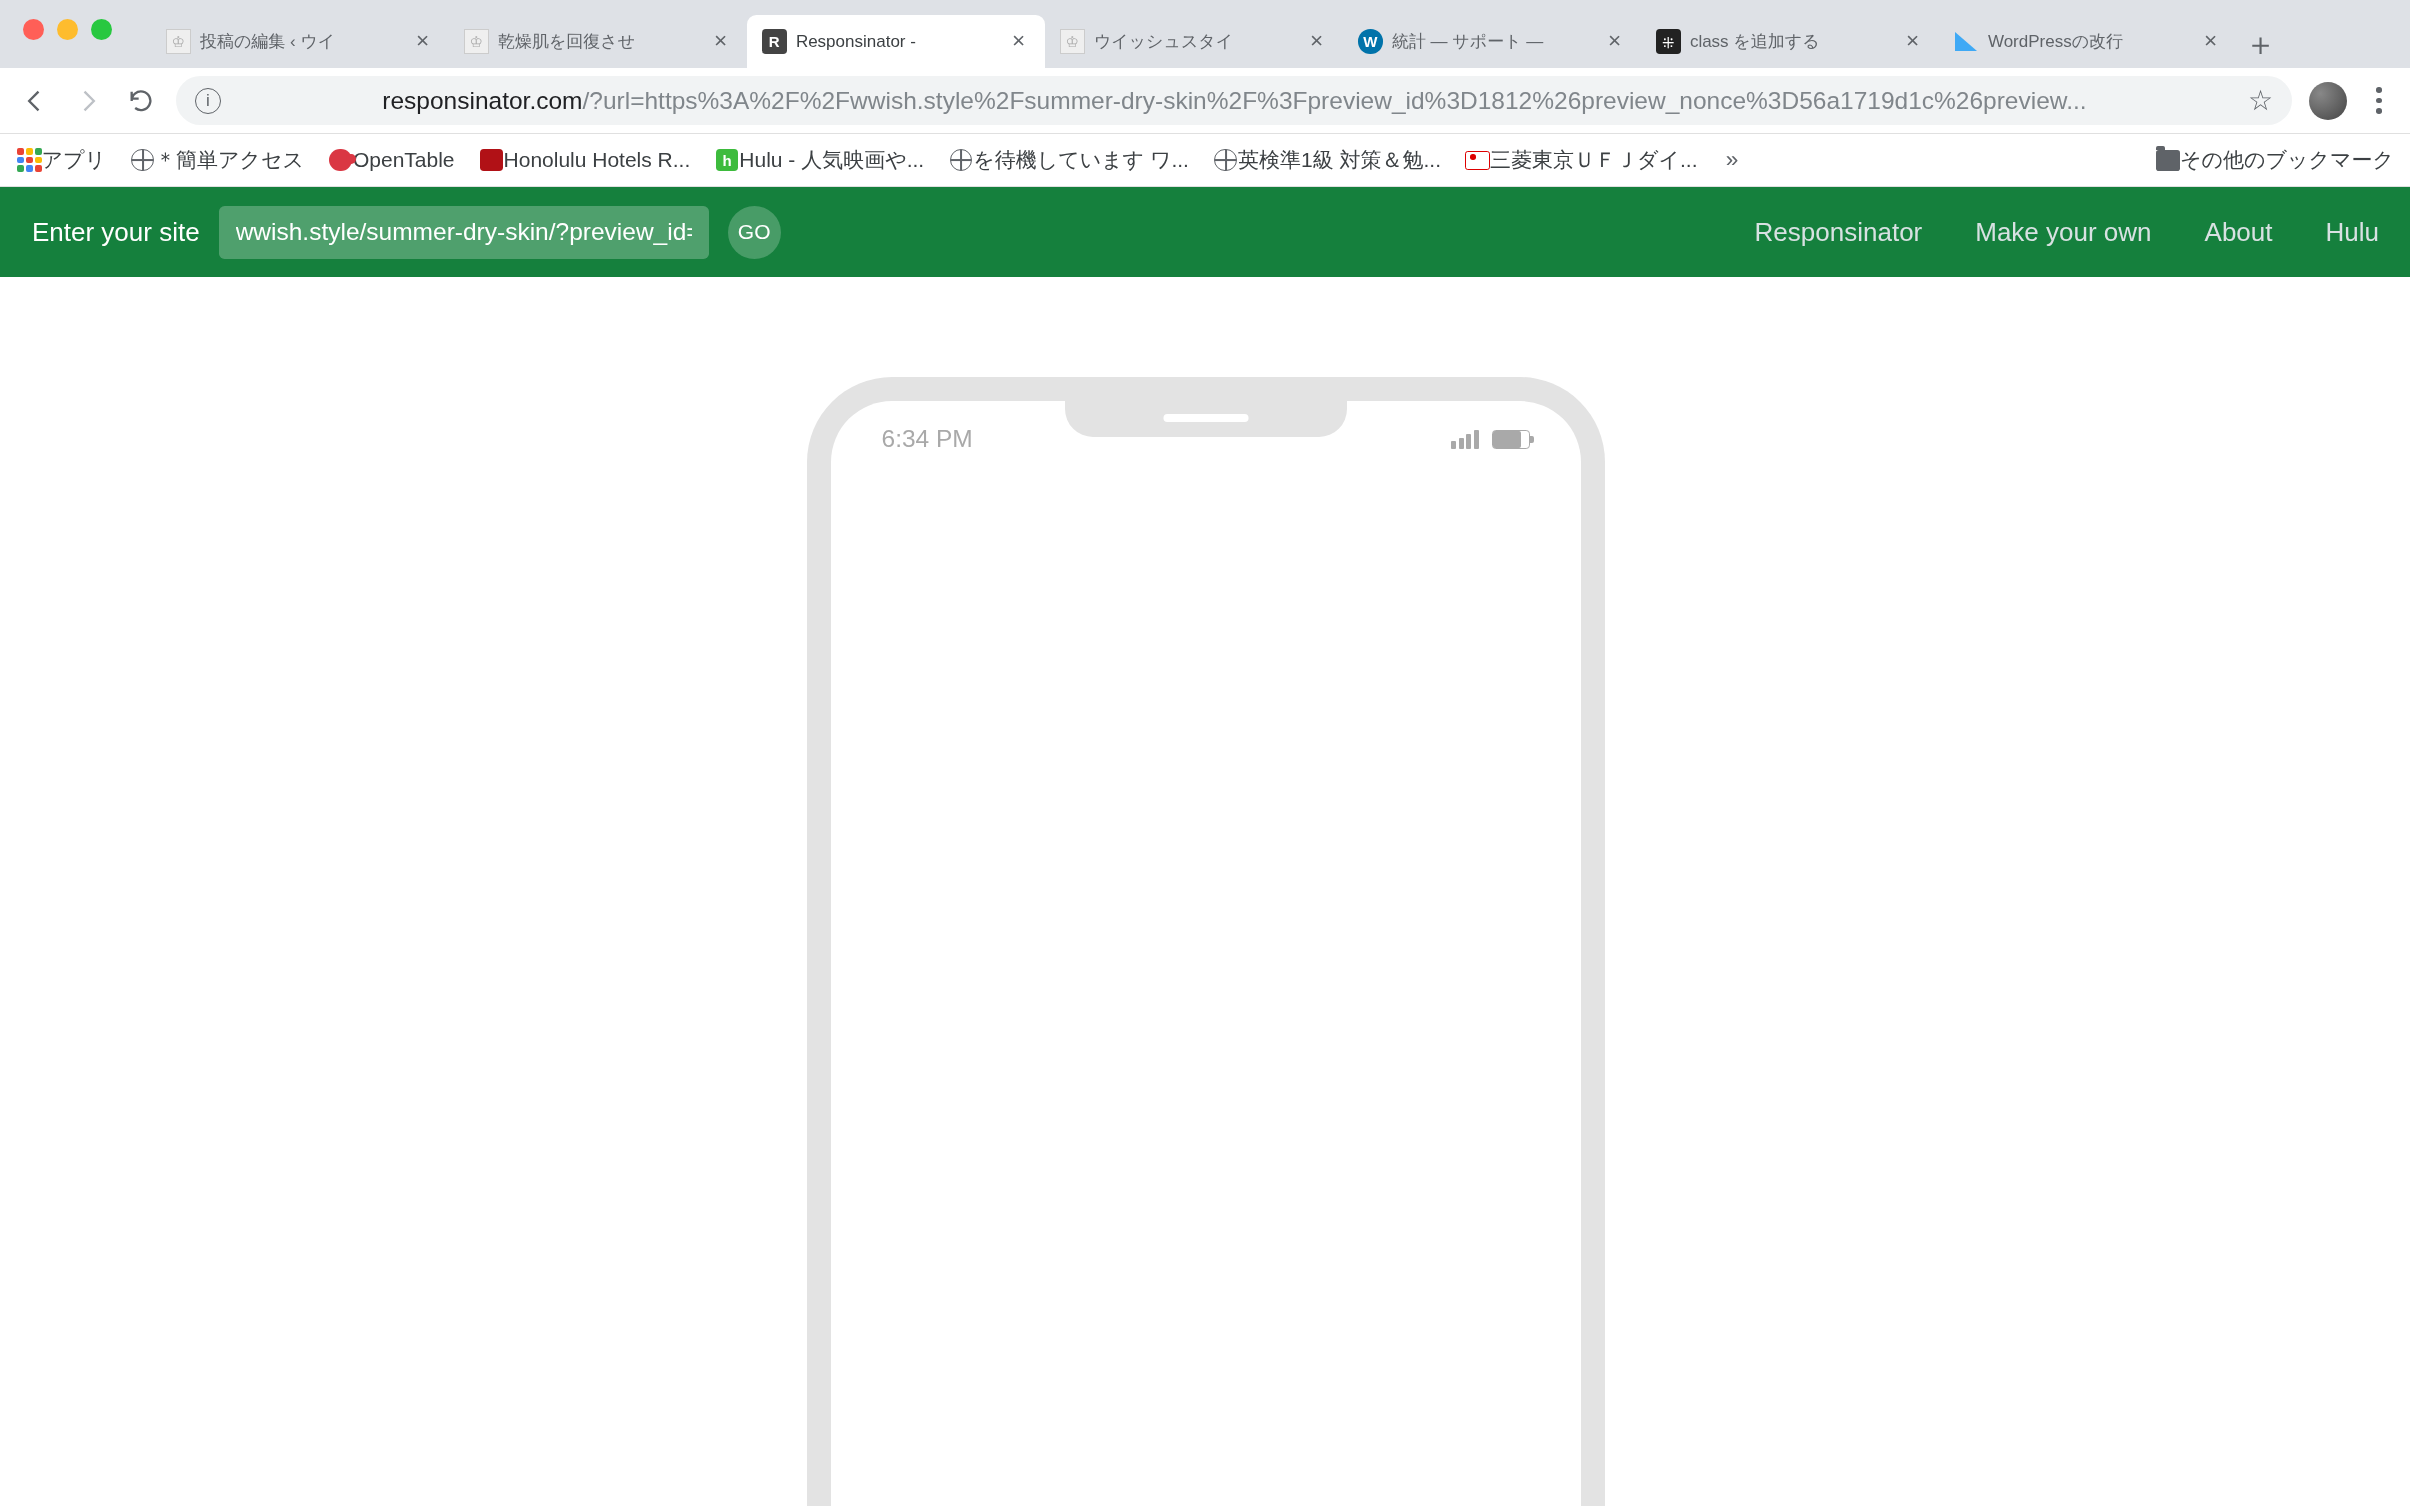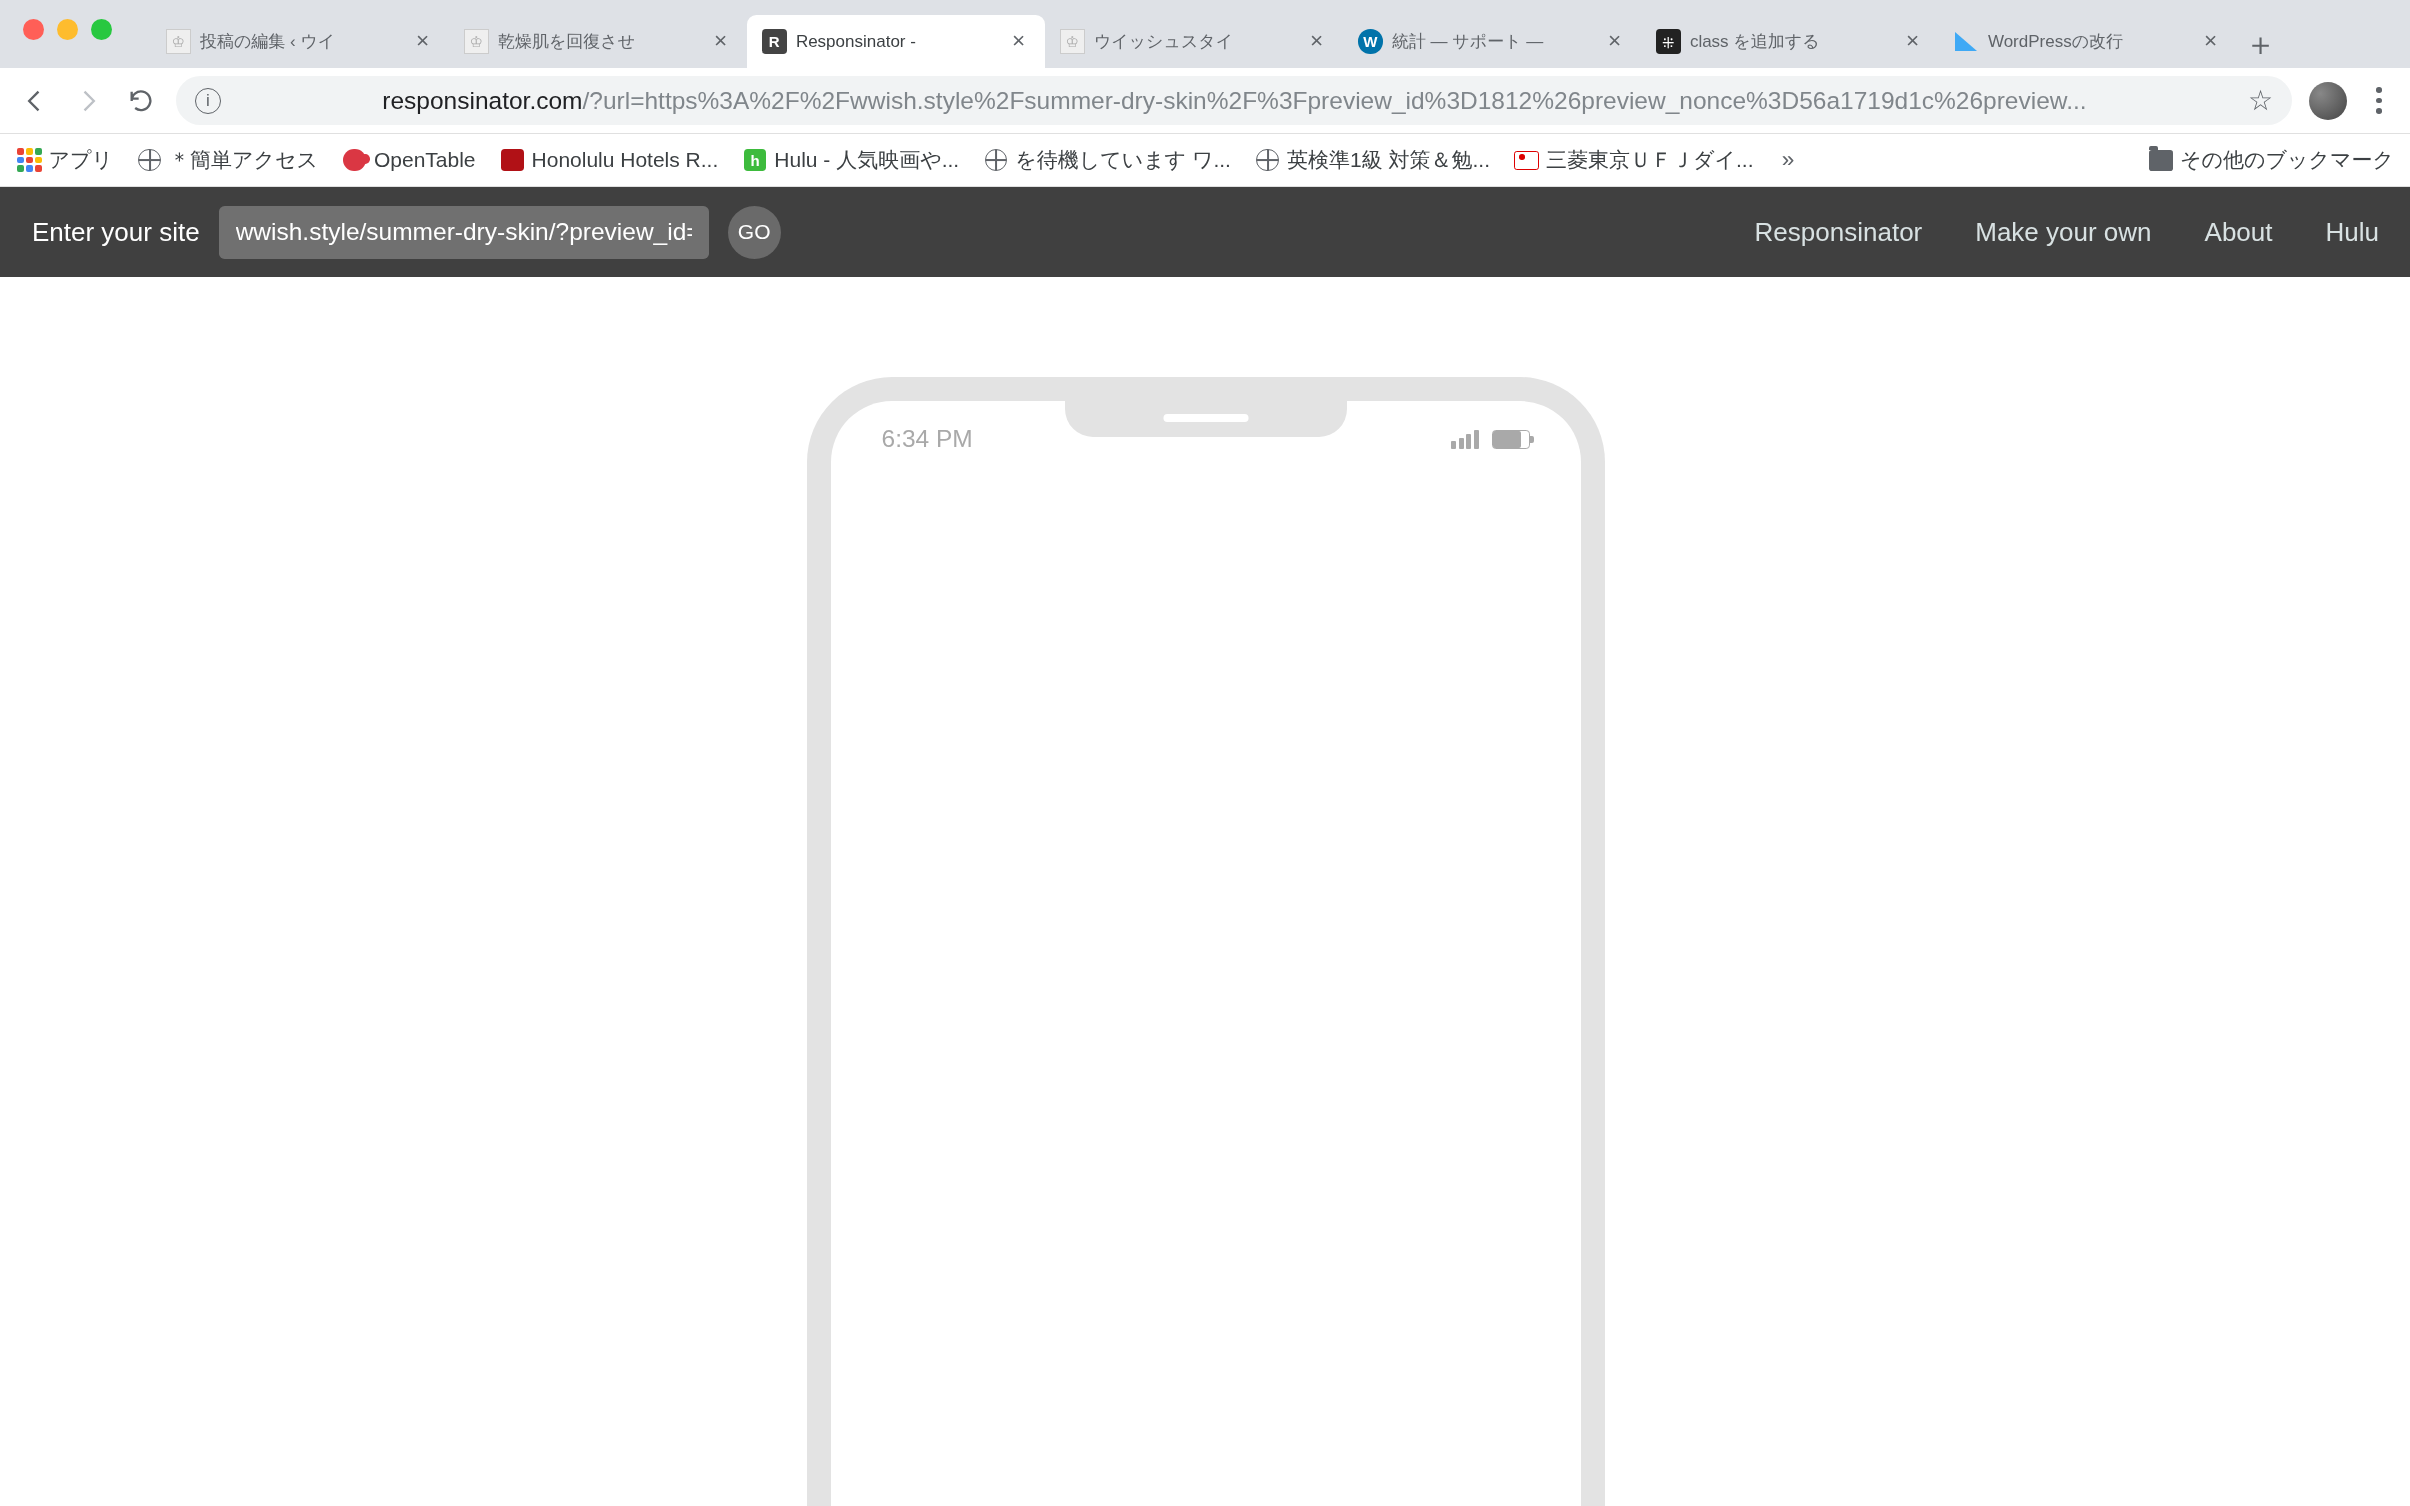--- a/index.html
+++ b/index.html
@@ -31,34 +31,34 @@
 .addr-bar .url-text { flex: 1; white-space: nowrap; overflow: hidden; text-align: center; }
 .addr-bar .url-host { color: #202124; }
 .addr-bar .url-path { color: #80868b; }
 .star-icon { color: #5f6368; font-size: 28px; }
 .avatar { width: 38px; height: 38px; border-radius: 50%; background: radial-gradient(circle at 30% 30%, #888, #444); }
 .menu-dots { width: 30px; height: 30px; display: flex; flex-direction: column; justify-content: center; align-items: center; gap: 4.7px; }
 .menu-dots span { width: 5.6px; height: 5.6px; background: #5f6368; border-radius: 50%; }
 
 
 .bm-bar { height: 53px; background: #fff; display: flex; align-items: center; padding: 0 17px; gap: 24.5px; border-bottom: 0.9px solid #e0e0e0; font-size: 21px; color: #3c4043; }
-.bm-item { display: flex; align-items: center; gap: 7px; white-space: nowrap; }
+.bm-item { display: flex; align-items: center; gap: 0; white-space: nowrap; }
 .bm-fav { width: 24.5px; height: 24.5px; display: flex; align-items: center; justify-content: center; }
 .apps-icon { width: 24.5px; height: 24.5px; display: grid; grid-template-columns: repeat(3,1fr); grid-template-rows: repeat(3,1fr); gap: 1.9px; }
 .apps-icon i { border-radius: 1.9px; }
 .apps-icon i:nth-child(1){background:#ea4335}.apps-icon i:nth-child(2){background:#fbbc04}.apps-icon i:nth-child(3){background:#34a853}
 .apps-icon i:nth-child(4){background:#4285f4}.apps-icon i:nth-child(5){background:#ea4335}.apps-icon i:nth-child(6){background:#fbbc04}
 .apps-icon i:nth-child(7){background:#34a853}.apps-icon i:nth-child(8){background:#4285f4}.apps-icon i:nth-child(9){background:#ea4335}
 .bm-overflow { margin-left: 3.8px; font-size: 22.6px; color: #5f6368; }
 .bm-spacer { flex: 1; }
 .folder-icon { width: 24.5px; height: 21px; background: #5f6368; border-radius: 2.8px; position: relative; }
 .folder-icon::before { content: ""; position: absolute; top: -3.8px; left: 0; width: 9.4px; height: 3.8px; background: #5f6368; border-radius: 1.9px 1.9px 0 0; }
 
 
-.resp-header { height: 90px; background: #404040; display: flex; align-items: center; padding: 1px 32px; gap: 19px; color: #fff; font-size: 26px; }
+.resp-header { height: 90px; background: #15803d; display: flex; align-items: center; padding: 1px 32px; gap: 19px; color: #fff; font-size: 26px; }
 .resp-header .site-input { width: 490px; height: 53px; background: rgba(255,255,255,0.25); border: none; border-radius: 5.6px; padding: 0 17px; color: #fff; font-size: 24.5px; }
 .resp-header .go-btn { width: 53px; height: 53px; border-radius: 50%; background: rgba(255,255,255,0.22); color: #fff; display: flex; align-items: center; justify-content: center; font-size: 21px; }
 .resp-header .spacer { flex: 1; }
 .resp-header .link { color: #d8e1e2; font-size: 26px; }
 .resp-header .link + .link { margin-left: 34px; }
 
 
 .content { position: relative; height: calc(1507px - 68px - 66px - 53px - 90px); background: #fff; display: flex; justify-content: center; padding-top: 100px; }
 
 

